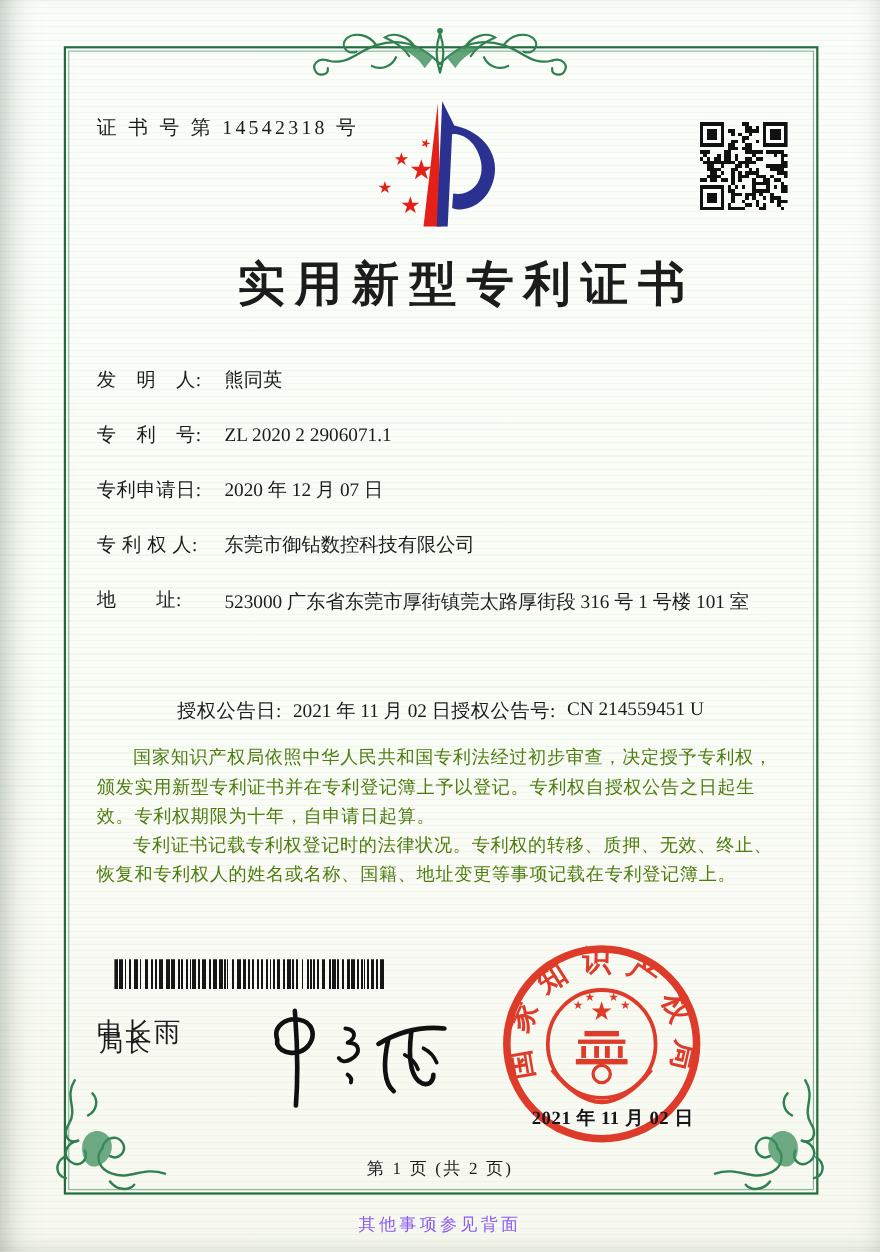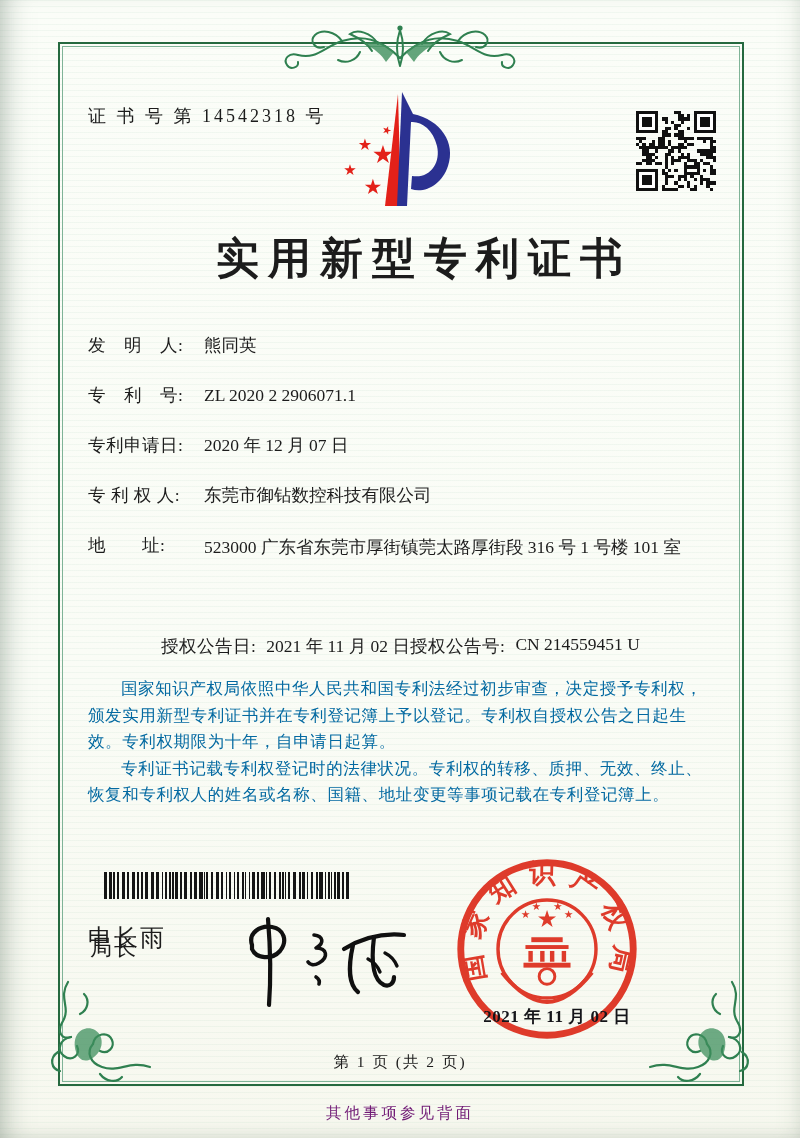--- a/index.html
+++ b/index.html
@@ -30,28 +30,28 @@
   .title{left:0;top:230px;width:100%;text-align:center;font-size:43px;font-weight:700;letter-spacing:9px;padding-left:24px;}
   .fields{left:88px;top:333px;width:628px;font-size:17.5px;}
   .frow{display:flex;line-height:25px;margin-bottom:25px;}
   .flabel{flex:0 0 116px;letter-spacing:.5px;}
   .fvalue{flex:1;max-width:505px;}
   .frow.addr .fvalue{line-height:28px;}
   .grant-row{left:88px;top:634px;width:628px;font-size:17.5px;display:flex;}
   .grant-pair{display:flex;}
   .grant-pair .flabel{flex:0 0 auto;margin-right:10px;}
   .grant-left{width:322px;justify-content:flex-end;}
-  .paras{left:88px;top:676px;width:630px;font-size:16.5px;line-height:26.5px;letter-spacing:.6px;color:#0369a1;}
+  .paras{left:88px;top:676px;width:630px;font-size:16.5px;line-height:26.5px;letter-spacing:.6px;color:#4d7c0f;}
   .paras p{margin:0;text-indent:2em;}
   .sig-title{left:90px;top:933px;font-size:22px;letter-spacing:2px;}
   .sig-name{left:88px;top:922px;font-size:24px;letter-spacing:2px;}
   .seal-date{left:472px;top:1005px;width:170px;text-align:center;font-size:17px;font-weight:700;
              letter-spacing:.5px;color:#15151a;z-index:5;}
   .page-info{left:0;top:1052px;width:100%;text-align:center;font-size:15.5px;letter-spacing:2px;}
-  .back-note{left:0;top:1103px;width:100%;text-align:center;font-size:15.5px;letter-spacing:3px;color:#701a75;}
+  .back-note{left:0;top:1103px;width:100%;text-align:center;font-size:15.5px;letter-spacing:3px;color:#8b5cf6;}
   svg{display:block;}
   .seal-wrap{left:449px;top:851px;width:196px;height:196px;opacity:.93;}
 </style>
 </head>
 <body>
 
 <div class="paper"></div>
 <div class="frame"></div>
 
 <svg class="abs" style="left:270px;top:22px;" width="260" height="56" viewBox="0 0 260 56">

